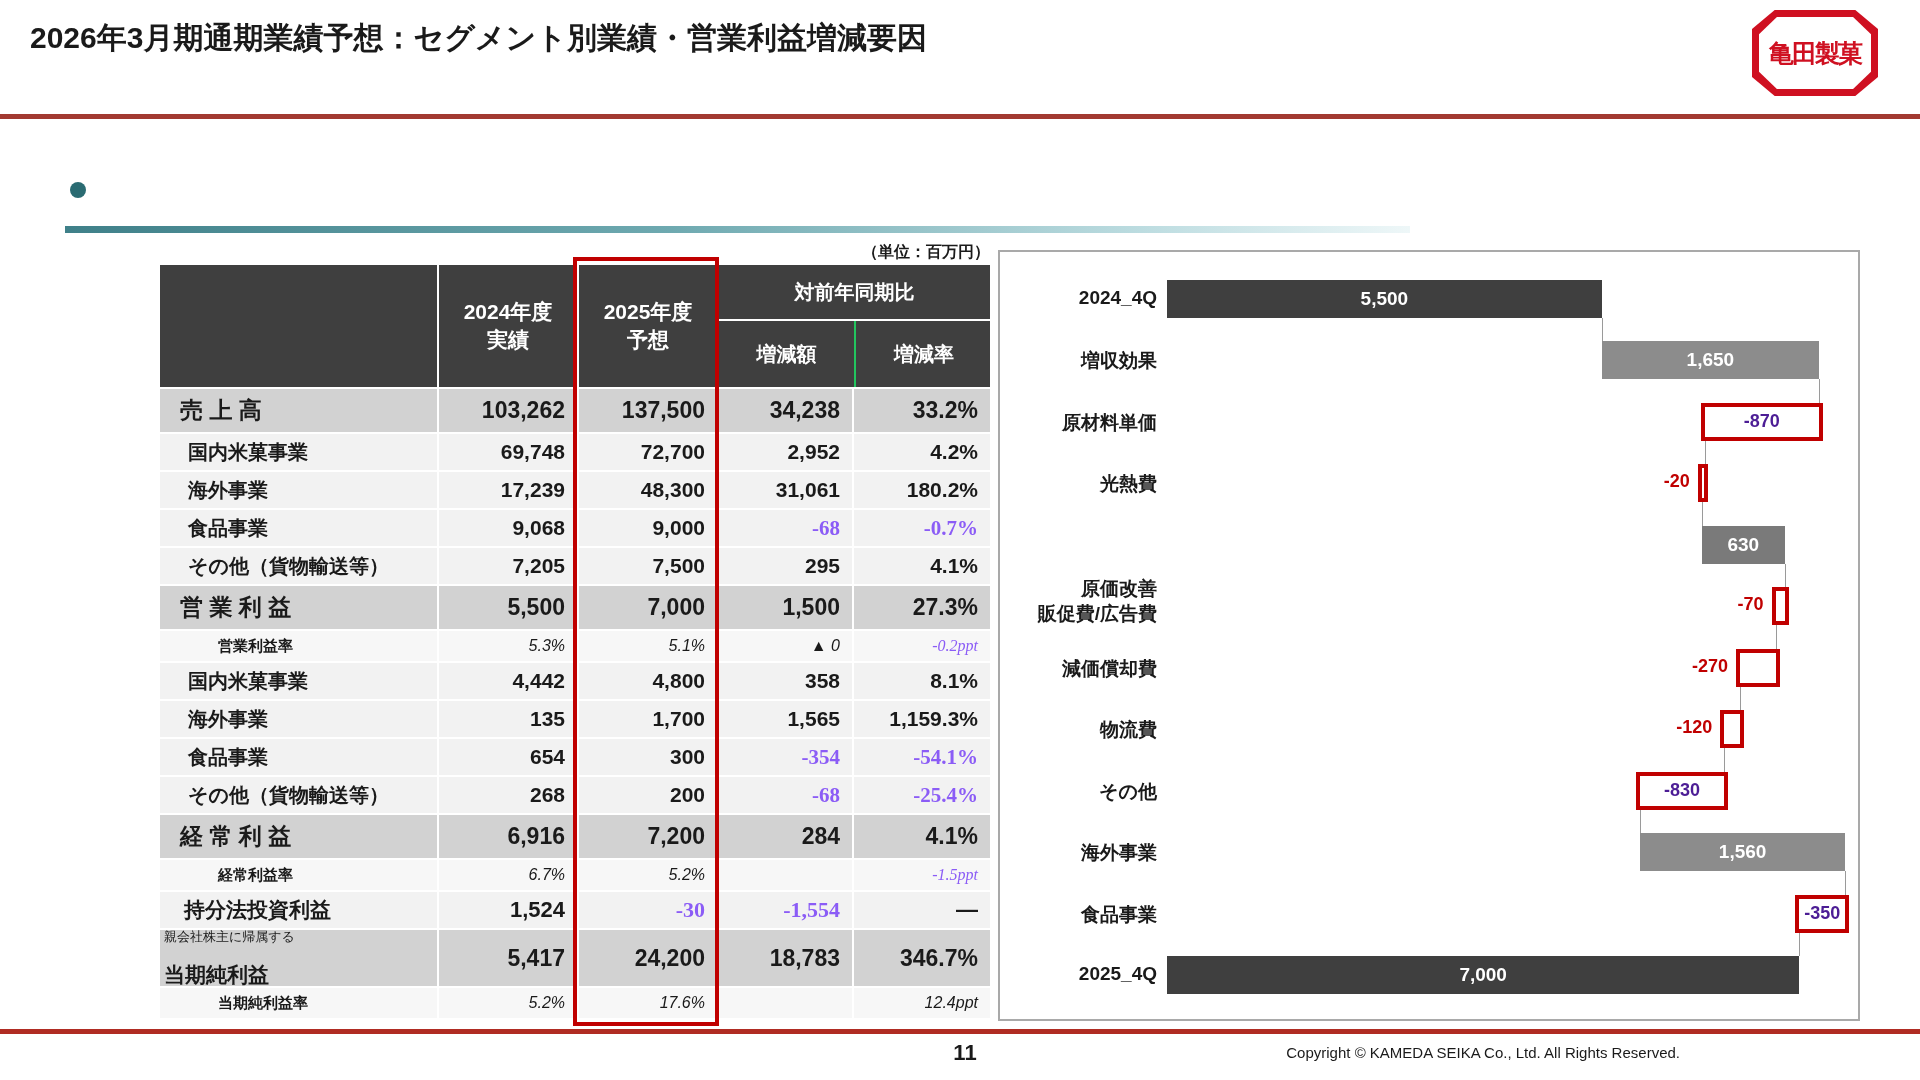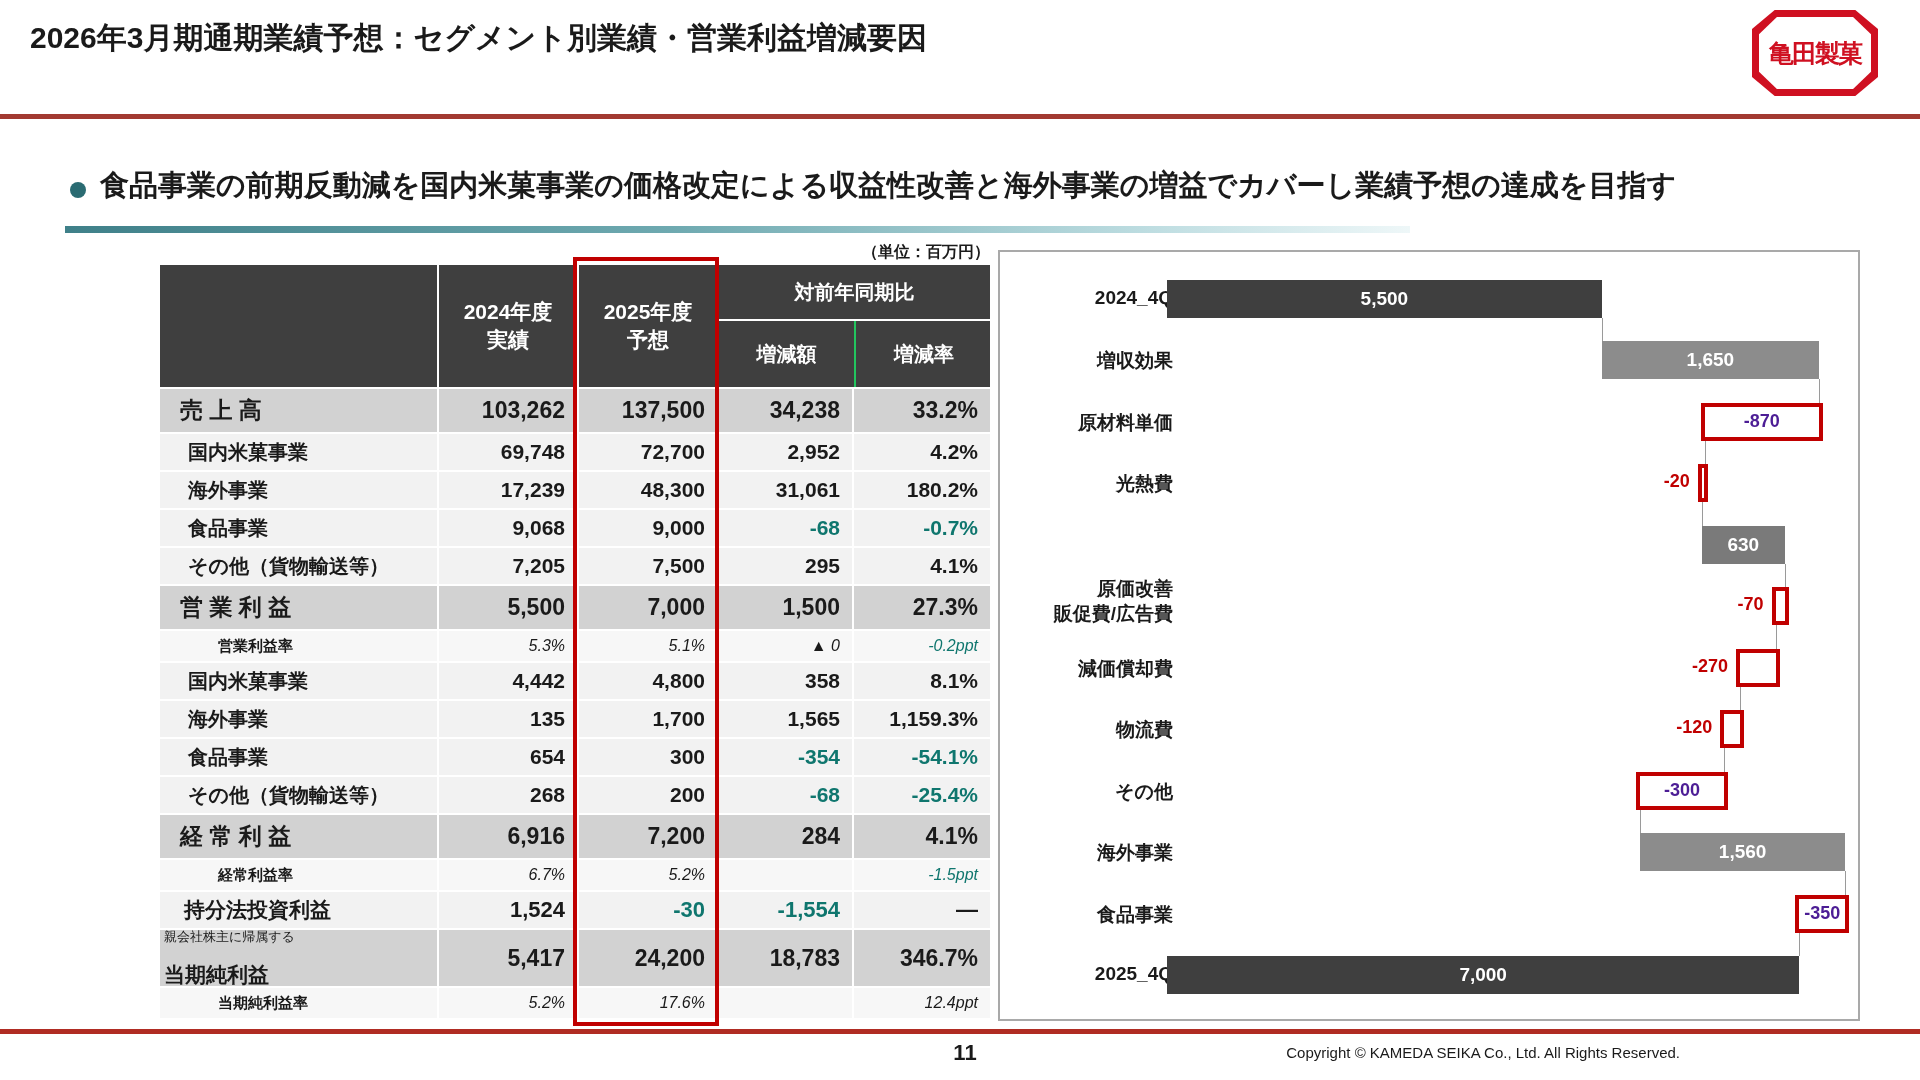--- a/index.html
+++ b/index.html
@@ -61,29 +61,29 @@
   .k-ratio .rlabel{padding-left:58px;}
   .k-ratio .main{font-size:15px;font-weight:bold;}
   .k-ratio .cell{font-size:16px;font-style:italic;}
 
   .k-big{height:56px;background:#d2d2d2;}
   .k-big .rlabel{padding-left:4px;gap:19px;}
   .k-big .sub{font-size:13px;line-height:1.1;}
   .k-big .main{font-size:21px;font-weight:bold;line-height:1.15;}
   .k-big .cell{font-size:23px;font-weight:bold;}
 
-  .cell.red,.red{color:#0f766e;}
+  .cell.red,.red{color:#8b5cf6;font-family:Liberation Serif, serif;}
 
   .red-rect{position:absolute;left:413px;top:-8px;width:146px;height:calc(100% + 16px);
             border:4px solid #c00000;pointer-events:none;box-sizing:border-box;}
 
   
   .chart{position:absolute;left:998px;top:250px;width:862px;height:771px;background:#fff;
          border:2px solid #a9a9a9;box-sizing:border-box;}
-  .wf-cat{position:absolute;left:0;width:157px;text-align:right;font-size:19px;font-weight:bold;white-space:nowrap;padding-left:16px;}
+  .wf-cat{position:absolute;left:0;width:157px;text-align:right;font-size:19px;font-weight:bold;white-space:nowrap;}
   .wf-bar{position:absolute;height:38px;box-sizing:border-box;display:flex;align-items:center;justify-content:center;}
   .wf-bar.filled span{color:#fff;font-size:19px;font-weight:bold;}
   .wf-bar.outline{background:#fff;border:4px solid #c00000;}
   .wf-bar.outline span{color:#4c1d95;font-size:18px;font-weight:bold;}
   .wf-out{position:absolute;width:80px;text-align:right;font-size:18px;font-weight:bold;color:#c00000;}
   .wf-line{position:absolute;width:1px;background:#9a9a9a;}
 
   
   .footer-rule{position:absolute;left:0;top:1029px;width:1920px;height:5px;background:#b02c23;}
   .page-num{position:absolute;left:935px;top:1040px;width:60px;text-align:center;font-size:22px;font-weight:bold;}
@@ -96,21 +96,20 @@
 
   <div class="title">2026年3月期通期業績予想：セグメント別業績・営業利益増減要因</div>
   <div class="logo">
     <div class="logo-inner">
       <span>亀田製菓</span>
     </div>
   </div>
   <div class="title-rule"></div>
 
   <div class="bullet-dot"></div>
-  <div class="bullet-text">食品事業の前期反動減を国内米菓事業の価格改定による収益性改善と海外事業の増益でカバーし業績予想の達成を目指す</div>
   <div class="teal-rule"></div>
 
   <div class="unit-note">（単位：百万円）</div>
 
   <div class="tbl" style="position:absolute;">
     <div class="thead">
       <div class="th"></div>
       <div class="th">
         <span class="l1">2024年度</span>
         <span class="l2">実績</span>
@@ -312,21 +311,21 @@
       <div class="wf-bar outline" style="top: 335.25px; border-color: rgb(192, 0, 0); left: 771.6px; width: 17.2px;"></div>
       <div class="wf-out" style="left: 683.596px; top: 342.25px;">-70</div>
       <div class="wf-cat" style="top: 403.75px;">減価償却費</div>
       <div class="wf-bar outline" style="top: 396.75px; border-color: rgb(192, 0, 0); left: 736px; width: 43.6px;"></div>
       <div class="wf-out" style="left: 648.029px; top: 403.75px;">-270</div>
       <div class="wf-cat" style="top: 465.25px;">物流費</div>
       <div class="wf-bar outline" style="top: 458.25px; border-color: rgb(192, 0, 0); left: 720.2px; width: 23.8px;"></div>
       <div class="wf-out" style="left: 632.221px; top: 465.25px;">-120</div>
       <div class="wf-cat" style="top: 526.75px;">その他</div>
       <div class="wf-bar outline" style="top: 519.75px; border-color: rgb(192, 0, 0); left: 635.9px; width: 92.3px;">
-        <span>-300</span>
+        <span>-830</span>
       </div>
       <div class="wf-cat" style="top: 588.25px;">海外事業</div>
       <div class="wf-bar filled" style="top: 581.25px; left: 639.9px; width: 205.5px; background: rgb(140, 140, 140);">
         <span>1,560</span>
       </div>
       <div class="wf-cat" style="top: 649.75px;">食品事業</div>
       <div class="wf-bar outline" style="top: 642.75px; border-color: rgb(192, 0, 0); left: 795.3px; width: 54.1px;">
         <span>-350</span>
       </div>
       <div class="wf-cat" style="top: 711.25px;">2025_4Q</div>

